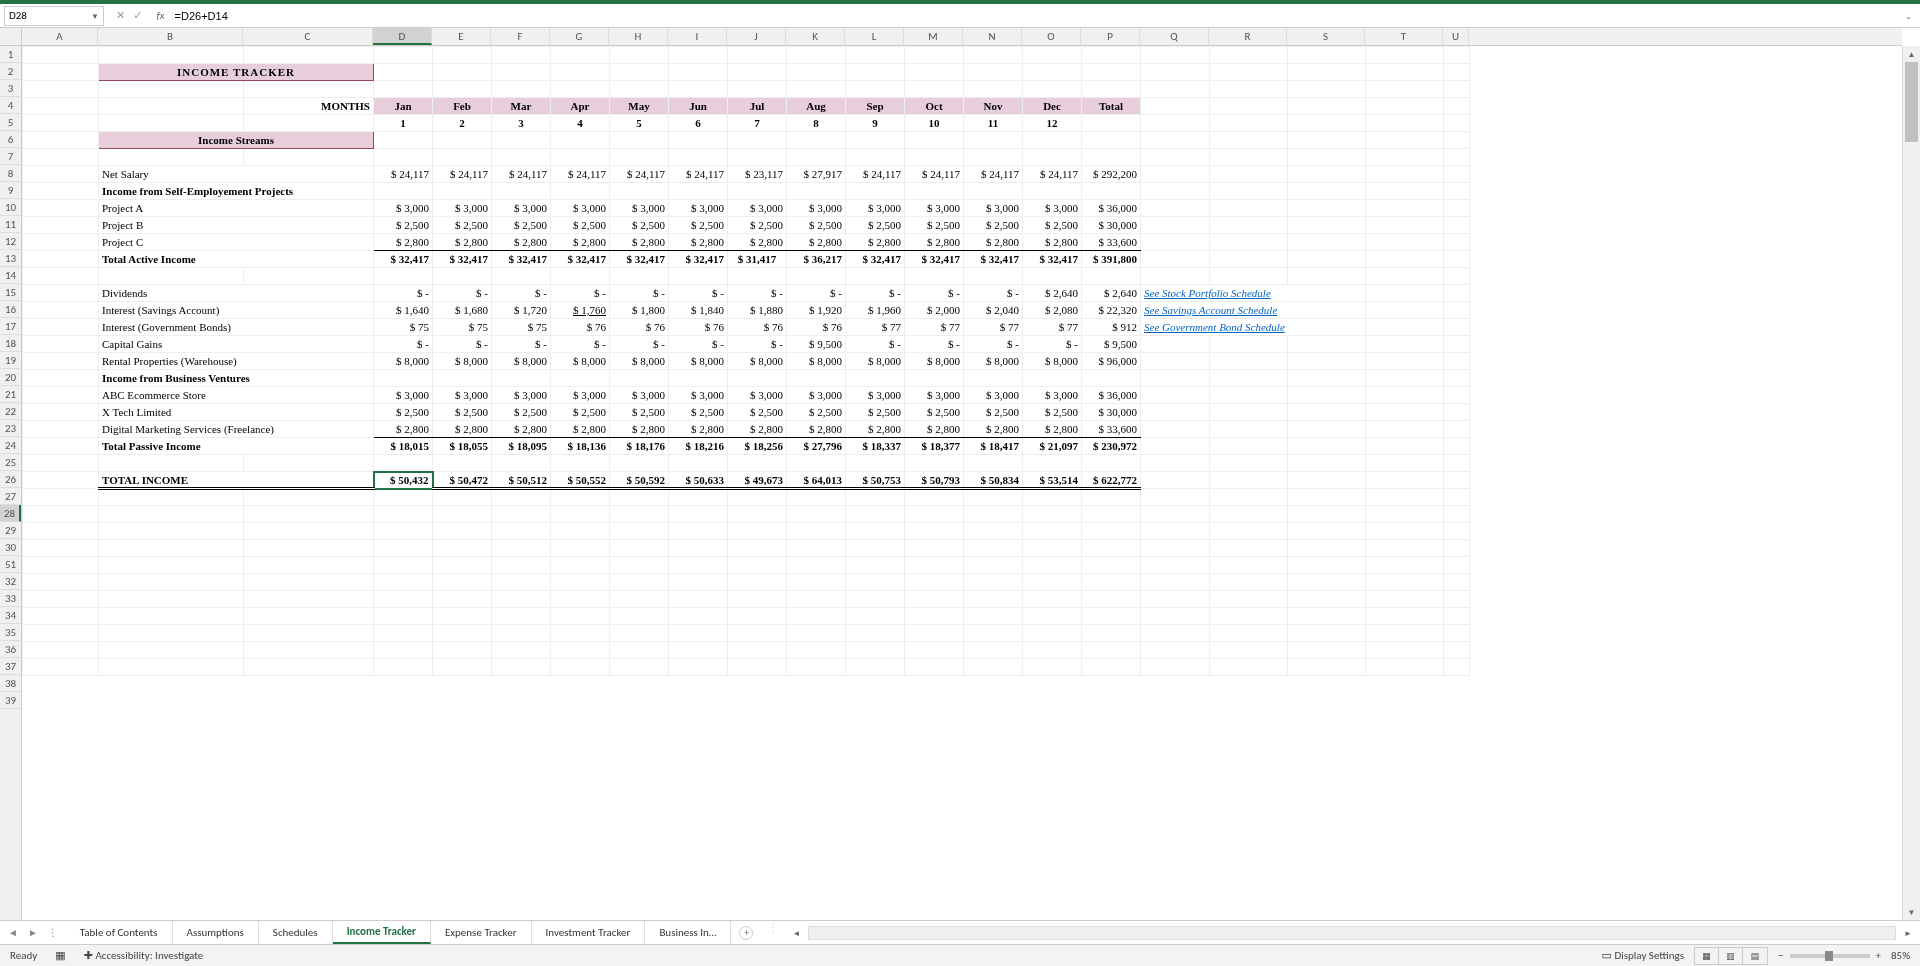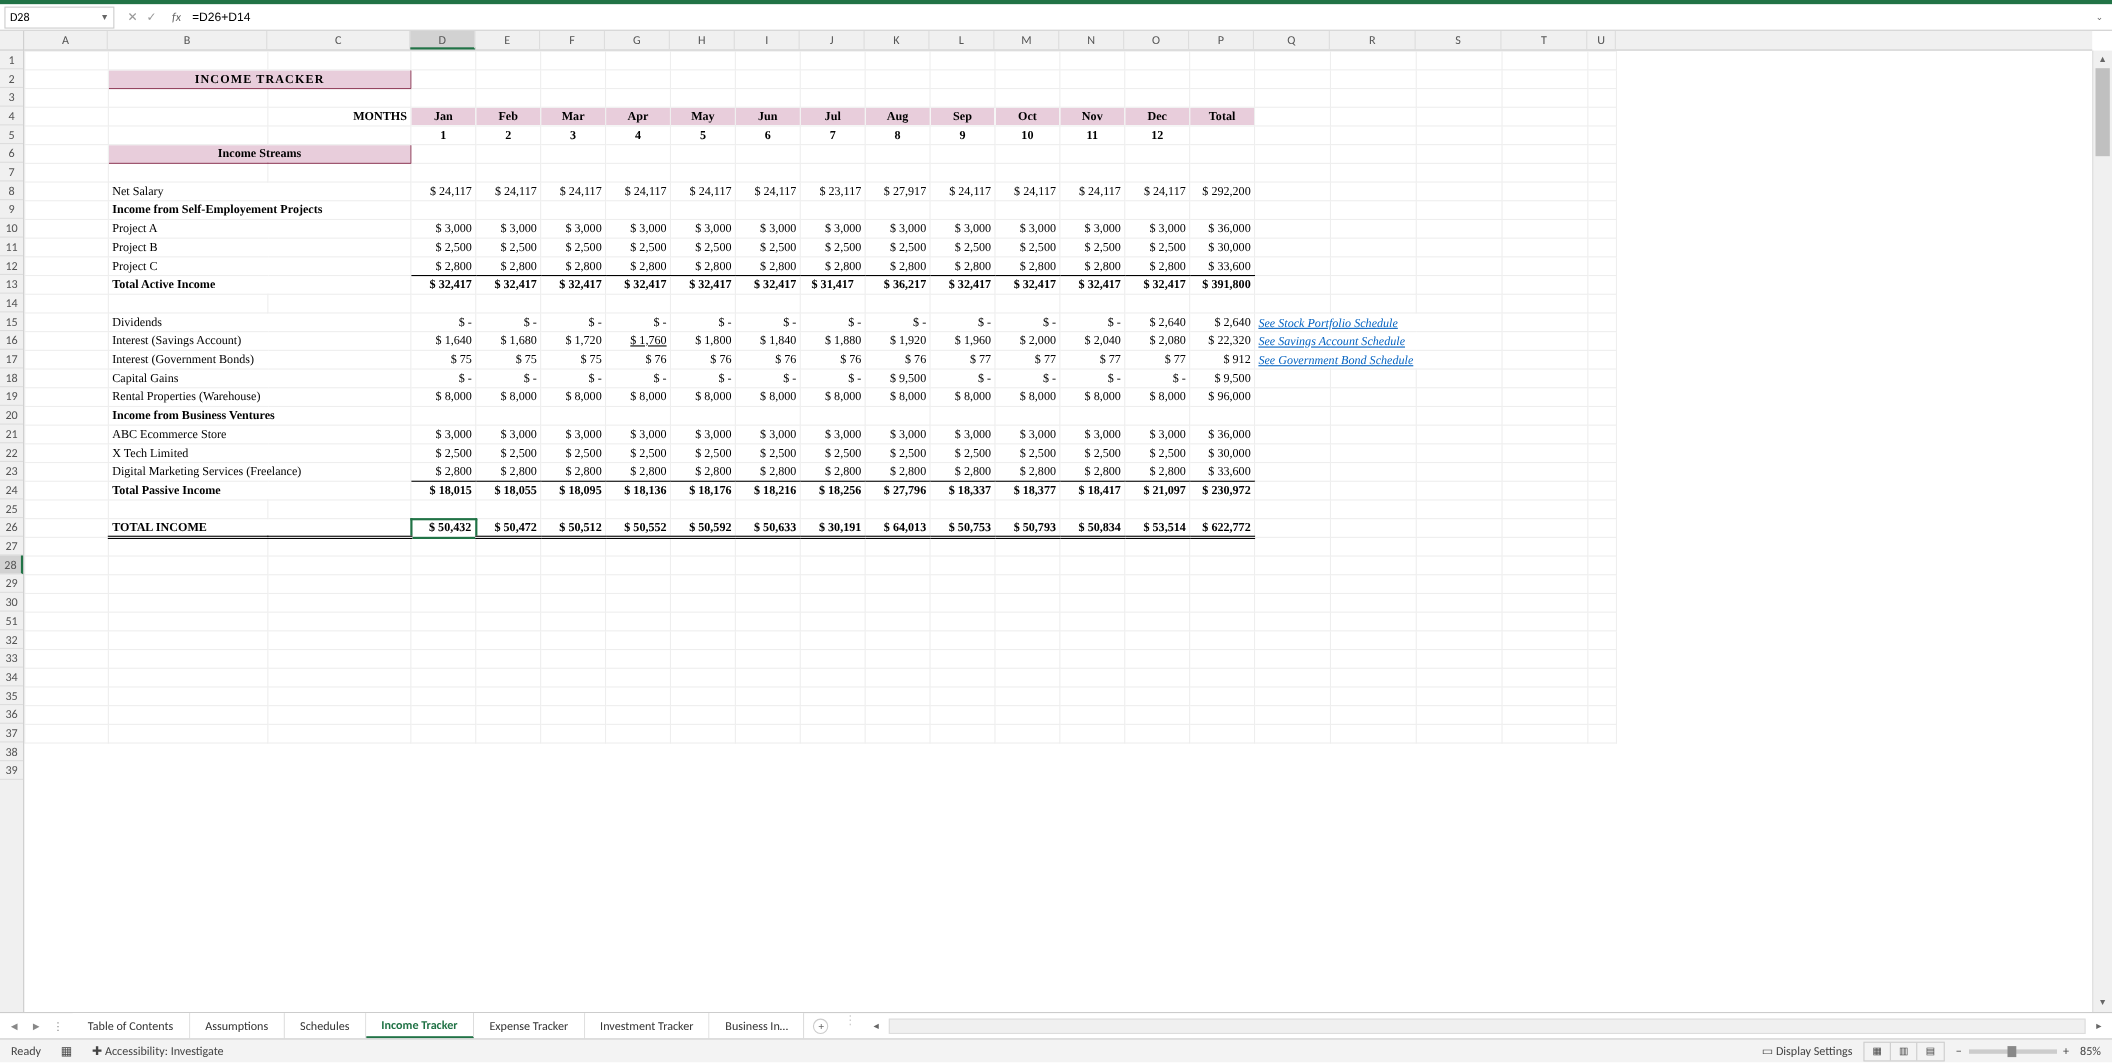--- a/index.html
+++ b/index.html
@@ -703,21 +703,21 @@
           </tr>
           <tr>
             <td style="width: 76px;"></td>
             <td class="label-bold bt bdbl" colspan="2" style="width: 145px;">TOTAL INCOME</td>
             <td class="val-bold bt bdbl selcell" style="width: 59px;">$ 50,432</td>
             <td class="val-bold bt bdbl" style="width: 59px;">$ 50,472</td>
             <td class="val-bold bt bdbl" style="width: 59px;">$ 50,512</td>
             <td class="val-bold bt bdbl" style="width: 59px;">$ 50,552</td>
             <td class="val-bold bt bdbl" style="width: 59px;">$ 50,592</td>
             <td class="val-bold bt bdbl" style="width: 59px;">$ 50,633</td>
-            <td class="val-bold bt bdbl" style="width: 59px;">$ 30,191</td>
+            <td class="val-bold bt bdbl" style="width: 59px;">$ 49,673</td>
             <td class="val-bold bt bdbl" style="width: 59px;">$ 64,013</td>
             <td class="val-bold bt bdbl" style="width: 59px;">$ 50,753</td>
             <td class="val-bold bt bdbl" style="width: 59px;">$ 50,793</td>
             <td class="val-bold bt bdbl" style="width: 59px;">$ 50,834</td>
             <td class="val-bold bt bdbl" style="width: 59px;">$ 53,514</td>
             <td class="val-bold bt bdbl" style="width: 59px;">$  622,772</td>
             <td style="width: 69px;"></td>
             <td style="width: 78px;"></td>
             <td style="width: 78px;"></td>
             <td style="width: 78px;"></td>

